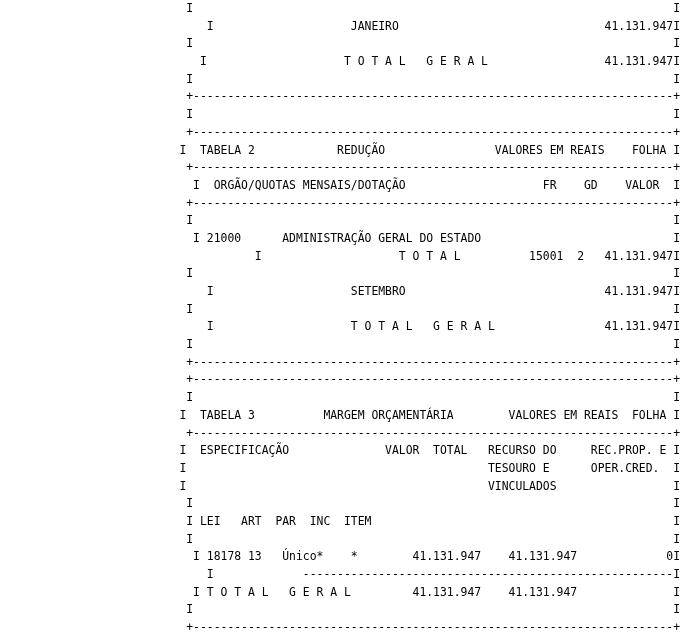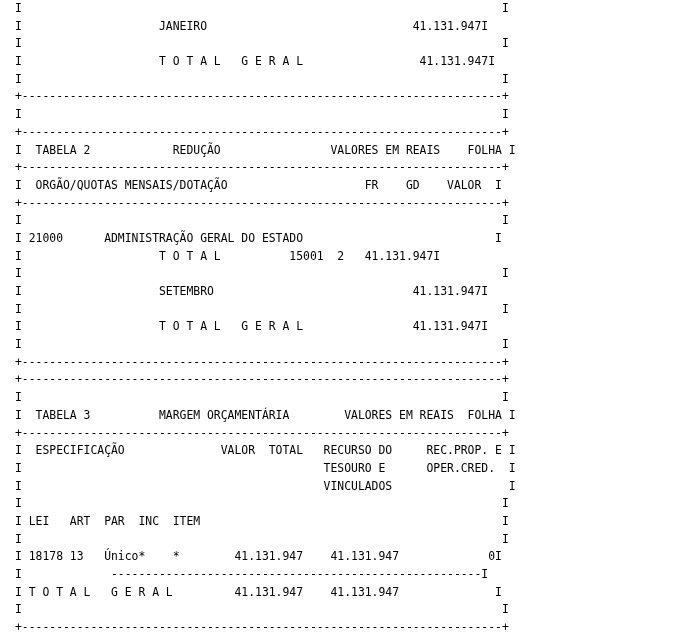--- a/index.html
+++ b/index.html
@@ -25,18 +25,19 @@
     padding: 0;
     box-sizing: border-box;
   }
   .line {
     height: 17.7px;
     white-space: pre;
     font-family: "DejaVu Sans Mono", "Liberation Mono", monospace;
     font-size: 11.4px;
     margin: 0;
     padding: 0 0 0 15px;
+    text-align: right;
   }
 </style>
 </head>
 <body>
 
 <div id="report"><div class="line">I                                                                      I</div><div class="line">I                    JANEIRO                              41.131.947I</div><div class="line">I                                                                      I</div><div class="line">I                    T O T A L   G E R A L                 41.131.947I</div><div class="line">I                                                                      I</div><div class="line">+----------------------------------------------------------------------+</div><div class="line">I                                                                      I</div><div class="line">+----------------------------------------------------------------------+</div><div class="line">I  TABELA 2            REDUÇÃO                VALORES EM REAIS    FOLHA I</div><div class="line">+----------------------------------------------------------------------+</div><div class="line">I  ORGÃO/QUOTAS MENSAIS/DOTAÇÃO                    FR    GD    VALOR  I</div><div class="line">+----------------------------------------------------------------------+</div><div class="line">I                                                                      I</div><div class="line">I 21000      ADMINISTRAÇÃO GERAL DO ESTADO                            I</div><div class="line">I                    T O T A L          15001  2   41.131.947I</div><div class="line">I                                                                      I</div><div class="line">I                    SETEMBRO                             41.131.947I</div><div class="line">I                                                                      I</div><div class="line">I                    T O T A L   G E R A L                41.131.947I</div><div class="line">I                                                                      I</div><div class="line">+----------------------------------------------------------------------+</div><div class="line">+----------------------------------------------------------------------+</div><div class="line">I                                                                      I</div><div class="line">I  TABELA 3          MARGEM ORÇAMENTÁRIA        VALORES EM REAIS  FOLHA I</div><div class="line">+----------------------------------------------------------------------+</div><div class="line">I  ESPECIFICAÇÃO              VALOR  TOTAL   RECURSO DO     REC.PROP. E I</div><div class="line">I                                            TESOURO E      OPER.CRED.  I</div><div class="line">I                                            VINCULADOS                 I</div><div class="line">I                                                                      I</div><div class="line">I LEI   ART  PAR  INC  ITEM                                            I</div><div class="line">I                                                                      I</div><div class="line">I 18178 13   Único*    *        41.131.947    41.131.947             0I</div><div class="line">I             ------------------------------------------------------I</div><div class="line">I T O T A L   G E R A L         41.131.947    41.131.947              I</div><div class="line">I                                                                      I</div><div class="line">+----------------------------------------------------------------------+</div></div>
 
 </body></html>

